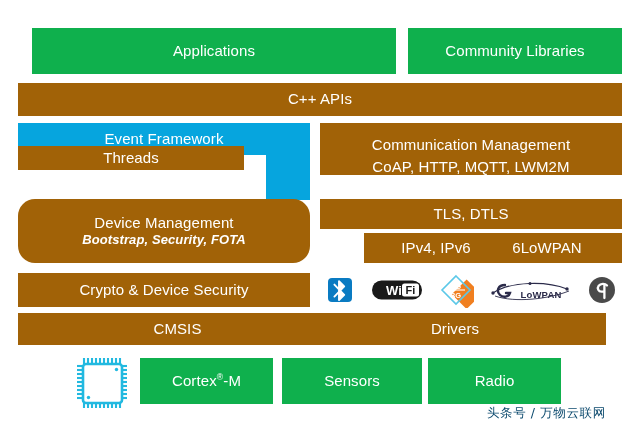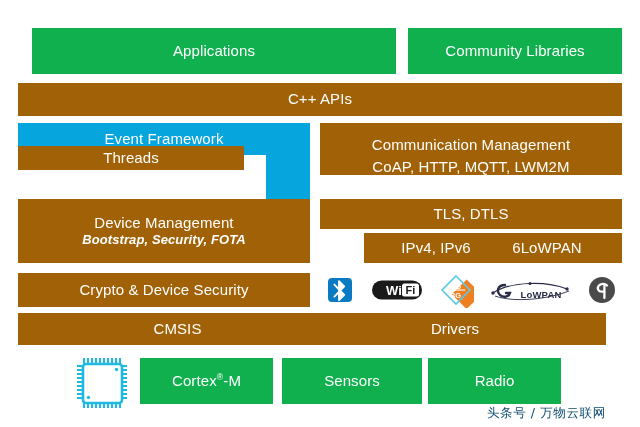--- a/index.html
+++ b/index.html
@@ -85,21 +85,21 @@
   </div>
 
   <div class="box blue" style="left:320px;top:123px;width:302px;height:44px;">
     <span class="lbl">Communication Management</span>
   </div>
 
   <div class="box blue" style="left:320px;top:159px;width:302px;height:16px;">
     <span class="lbl">CoAP, HTTP, MQTT, LWM2M</span>
   </div>
 
-  <div class="box blue" style="left:18px;top:199px;width:292px;height:64px;">
+  <div class="box blue" style="left:18px;top:199px;width:292px;height:64px;border-radius:17px;">
     <span class="lbl">Device Management</span>
     <span class="lbl-sub">Bootstrap, Security, FOTA</span>
   </div>
 
   <div class="box blue" style="left:320px;top:199px;width:302px;height:30px;">
     <span class="lbl">TLS, DTLS</span>
   </div>
 
   <div class="box blue" style="left:320px;top:233px;width:144px;height:30px;margin-left:44px;">
     <span class="lbl">IPv4, IPv6</span>

